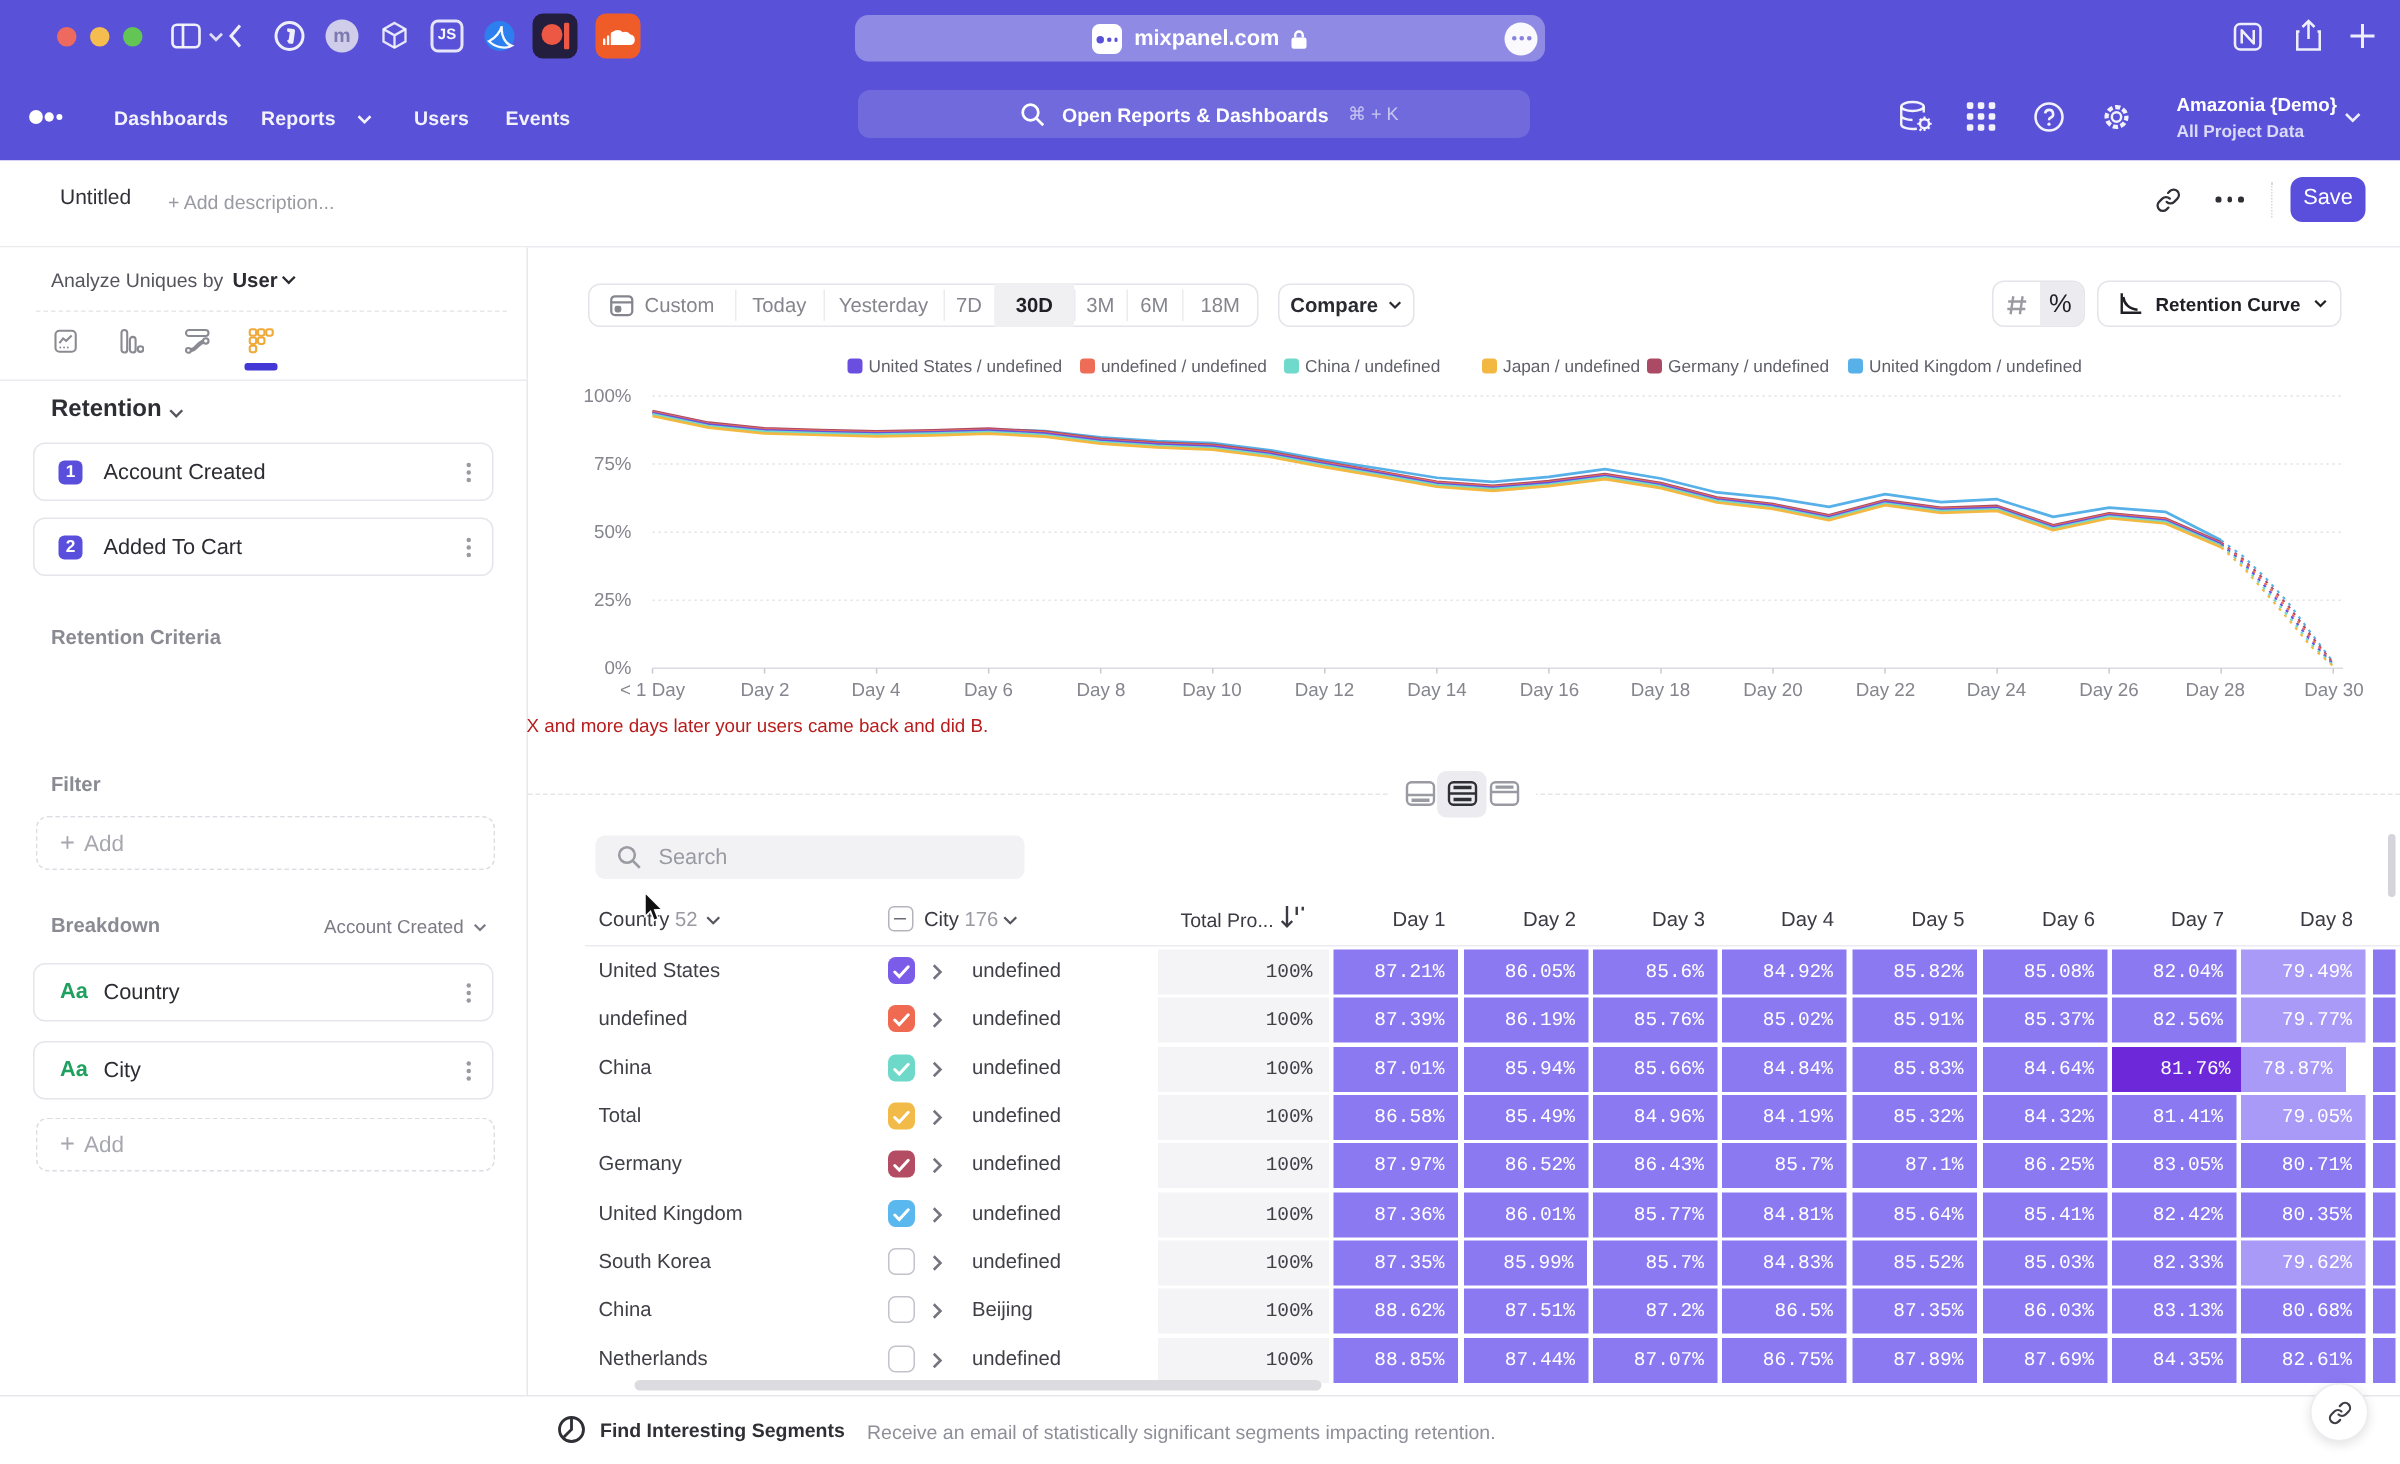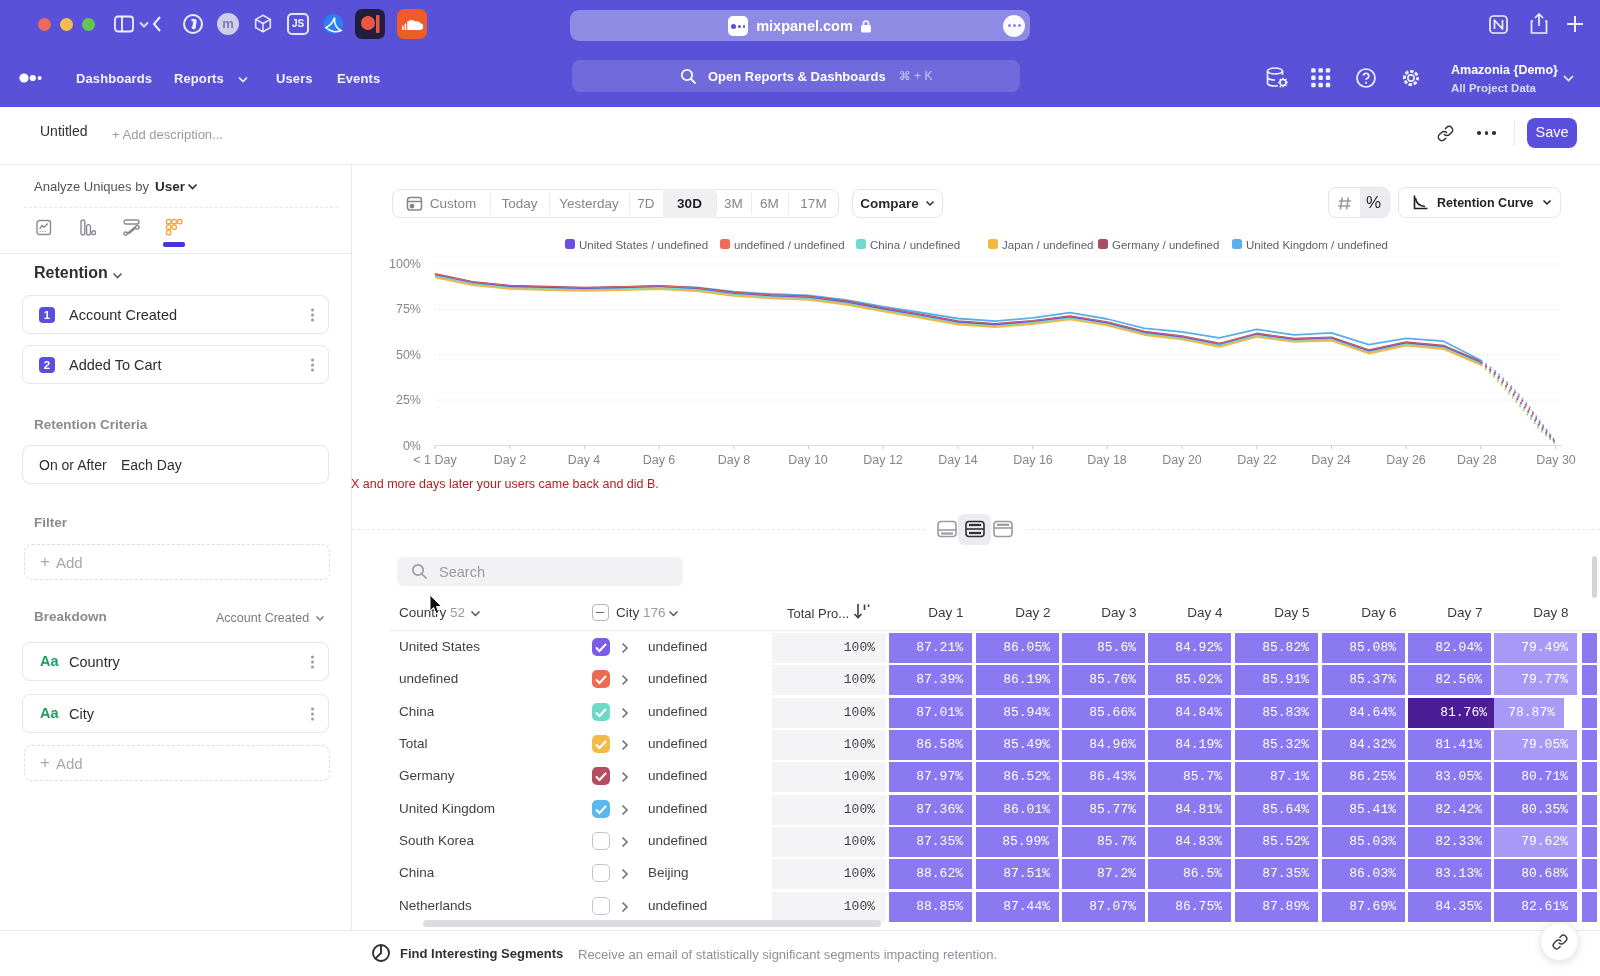--- a/index.html
+++ b/index.html
@@ -218,24 +218,20 @@
 <div class="scard" style="top:180px">
         <div class="badge">2</div>
         <div class="cardtext">Added To Cart</div>
         <div class="kebab">
           <i></i>
           <i></i>
           <i></i>
         </div>
       </div>
 <div class="slabel" style="top:252px">Retention Criteria</div>
-<div class="scard" style="top:280px">
-        <div class="cardtext" style="left:16px;font-size:14px">On or After</div>
-        <div class="cardtext" style="left:98px;font-size:14px">Each Day</div>
-      </div>
 <div class="slabel" style="top:350px">Filter</div>
 <div class="addbox" style="top:379px"><span style="font-size:17px;margin-right:6px">+</span> Add</div>
 <div class="slabel" style="top:444px">Breakdown</div>
 <div class="abs" style="left:216px;top:446px;font-size:12.5px;color:#7a7a84">Account Created</div>
 <svg class="abs" style="left:315px;top:450px" width="10" height="7" viewBox="0 0 10 7" fill="none" stroke="#7a7a84" stroke-width="1.5">
         <polyline points="1.5,1.5 5,5 8.5,1.5"></polyline>
       </svg>
 <div class="scard" style="top:477px">
         <div class="abs" style="left:17px;top:10px;font-size:14.5px;font-weight:700;color:#1ea05e">Aa</div>
         <div class="cardtext">Country</div>
@@ -270,21 +266,21 @@
 <div class="seg" style="left:157px;width:80px;">Yesterday</div>
 <div class="abs" style="left:237px;top:4px;height:21px;border-left:1px solid #ececf0"></div>
 <div class="seg" style="left:237px;width:34px;">7D</div>
 <div class="abs" style="left:271px;top:4px;height:21px;border-left:1px solid #ececf0"></div>
 <div class="seg" style="left:271px;width:53px;background:#f0f0f3;color:#1f1f25;font-weight:700;">30D</div>
 <div class="abs" style="left:324px;top:4px;height:21px;border-left:1px solid #ececf0"></div>
 <div class="seg" style="left:324px;width:35px;">3M</div>
 <div class="abs" style="left:359px;top:4px;height:21px;border-left:1px solid #ececf0"></div>
 <div class="seg" style="left:359px;width:37px;">6M</div>
 <div class="abs" style="left:396px;top:4px;height:21px;border-left:1px solid #ececf0"></div>
-<div class="seg" style="left:396px;width:51px;">17M</div>
+<div class="seg" style="left:396px;width:51px;">18M</div>
 </div>
 <div class="btn abs" style="left:852px;top:189px;width:91px;height:29px;display:flex;align-items:center;justify-content:center;font-size:13.5px;font-weight:600;color:#2a2a31">Compare<svg style="margin-left:6px" width="10" height="7" viewBox="0 0 10 7" fill="none" stroke="#2a2a31" stroke-width="1.5">
         <polyline points="1.5,1.5 5,5 8.5,1.5"></polyline>
       </svg></div>
 <div class="btn abs" style="left:1328px;top:187px;width:62px;height:31px;overflow:hidden">
       <div class="abs" style="left:31px;top:0;width:31px;height:31px;background:#ececf0"></div>
 <svg class="abs" style="left:8px;top:8px" width="15" height="15" viewBox="0 0 15 15" stroke="#9a9aa3" stroke-width="1.6">
         <path d="M5.2 1.5 3.4 13.5M11.4 1.5 9.6 13.5M1.8 5h12M1.2 10h12"></path>
       </svg>
 <div class="abs" style="left:37px;top:5px;font-size:17px;font-weight:500;color:#1f1f25">%</div>
@@ -471,21 +467,21 @@
       <polyline points="1.5,1.5 6,6 1.5,10.5"></polyline>
     </svg>
 <div class="rowtxt" style="left:648px;top:704px">undefined</div>
 <div class="abs mono" style="left:772px;top:698px;width:114px;height:30px;background:#f4f4f6;color:#3f3f47;font-size:13px;text-align:right;padding:7px 11px 0 0">100%</div>
 <div class="daycell" style="left:889px;top:698px;width:83px;background:#8b79f2">87.01%</div>
 <div class="daycell" style="left:976px;top:698px;width:83px;background:#8b79f2">85.94%</div>
 <div class="daycell" style="left:1062px;top:698px;width:83px;background:#8b79f2">85.66%</div>
 <div class="daycell" style="left:1148px;top:698px;width:83px;background:#8b79f2">84.84%</div>
 <div class="daycell" style="left:1235px;top:698px;width:83px;background:#8b79f2">85.83%</div>
 <div class="daycell" style="left:1322px;top:698px;width:83px;background:#8b79f2">84.64%</div>
-<div class="daycell" style="left:1408px;top:698px;width:88px;background:#4c1d95">81.76%</div>
+<div class="daycell" style="left:1408px;top:698px;width:88px;background:#6d28d9">81.76%</div>
 <div class="daycell" style="left:1494px;top:698px;width:70px;background:#a89af6">78.87%</div>
 <div class="abs" style="left:1582px;top:698px;width:15px;height:30px;background:#8b79f2"></div>
 <div class="rowtxt" style="left:399px;top:736px">Total</div>
 <div class="cbx" style="left:592px;top:735px;background:#f2bb49">
       <svg style="position:absolute;left:3px;top:4.5px" width="12" height="10" viewBox="0 0 12 10" fill="none" stroke="#fff" stroke-width="2" stroke-linecap="round">
         <polyline points="1.5,5 4.5,8 10.5,1.5"></polyline>
       </svg>
     </div>
 <svg class="abs" style="left:621px;top:739px" width="8" height="12" viewBox="0 0 8 12" fill="none" stroke="#74747e" stroke-width="1.7">
       <polyline points="1.5,1.5 6,6 1.5,10.5"></polyline>

